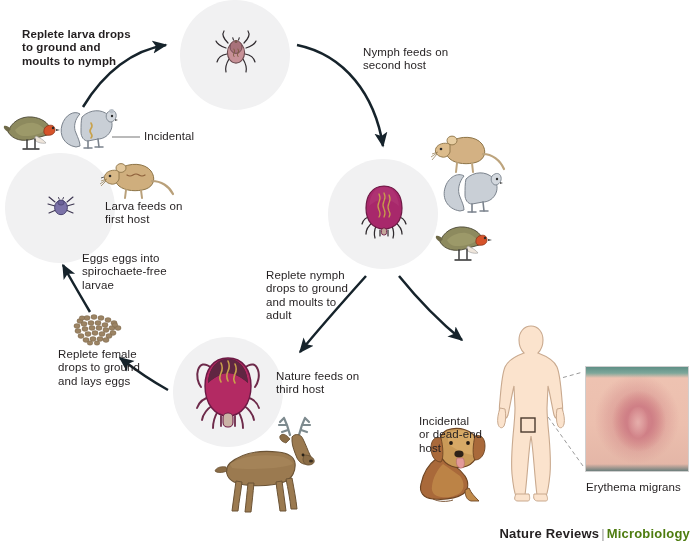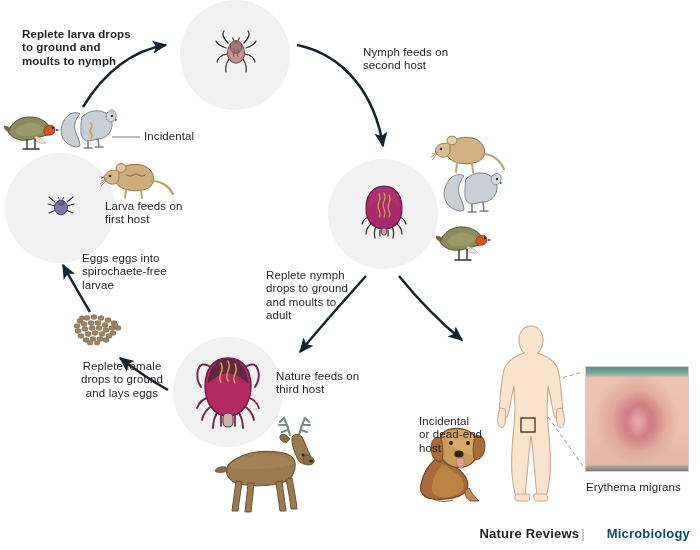--- a/index.html
+++ b/index.html
@@ -10,21 +10,21 @@
     color:#231f20;
   }
   #stage{position:absolute;inset:0;}
   .lbl{position:absolute;font-size:11.5px;line-height:13.4px;color:#231f20;white-space:pre-line;letter-spacing:.1px;}
   .circ{position:absolute;border-radius:50%;background:#f1f1f2;}
   svg.layer{position:absolute;left:0;top:0;width:700px;height:550px;overflow:visible;}
   .art{position:absolute;}
   .brand{position:absolute;right:10px;bottom:9px;font-size:13px;font-weight:bold;letter-spacing:.2px;}
   .brand .nr{color:#231f20;padding-left:24px;}
   .brand .bar{color:#9b9b9b;font-weight:normal;padding:0 2px;}
-  .brand .mb{color:#0c4a6e;margin-left:20px;}
+  .brand .mb{color:#4d7c0f;}
   .emBox{position:absolute;left:585px;top:366px;width:102px;height:104px;border:1px solid #cfcfcf;overflow:hidden;background:#e7b9a8;}
   .emSkin{position:absolute;inset:0;
      background:
        radial-gradient(ellipse 34% 38% at 52% 52%, #d78a90 0%, #cf7f86 38%, rgba(206,122,128,.35) 62%, rgba(214,150,148,0) 78%),
        radial-gradient(ellipse 52% 54% at 50% 50%, rgba(197,104,112,.55) 0%, rgba(205,126,130,.30) 55%, rgba(226,176,168,0) 80%),
        linear-gradient(180deg,#eec3b2 0%, #ecbfae 55%, #e3b5a6 100%);
   }
   .emTopEdge{position:absolute;left:0;top:0;width:100%;height:11px;background:linear-gradient(180deg,#5f8f86 0%, #7da79a 55%, rgba(160,180,165,0) 100%);}
   .emBotEdge{position:absolute;left:0;bottom:0;width:100%;height:7px;background:linear-gradient(0deg,#6c7f7c 0%, rgba(150,165,160,0) 100%);}
   .emCtr{position:absolute;left:41%;top:38%;width:20%;height:30%;border-radius:50%;background:radial-gradient(ellipse at 50% 50%, rgba(232,180,175,.85) 0%, rgba(214,140,142,.35) 70%, rgba(214,140,142,0) 100%);}
@@ -328,21 +328,21 @@
 
   <div class="lbl" style="left:144px;top:130px;width:110px;">Incidental</div>
 
   <div class="lbl" style="left:105px;top:200px;width:120px;">Larva feeds on
 first host</div>
 
   <div class="lbl" style="left:82px;top:252px;width:128px;">Eggs eggs into
 spirochaete-free
 larvae</div>
 
-  <div class="lbl" style="left:58px;top:360px;width:128px;text-align:center;">Replete female
+  <div class="lbl" style="left:58px;top:348px;width:128px;">Replete female
 drops to ground
 and lays eggs</div>
 
   <div class="lbl" style="left:266px;top:269px;width:120px;">Replete nymph
 drops to ground
 and moults to
 adult</div>
 
   <div class="lbl" style="left:276px;top:370px;width:110px;">Nature feeds on
 third host</div>

